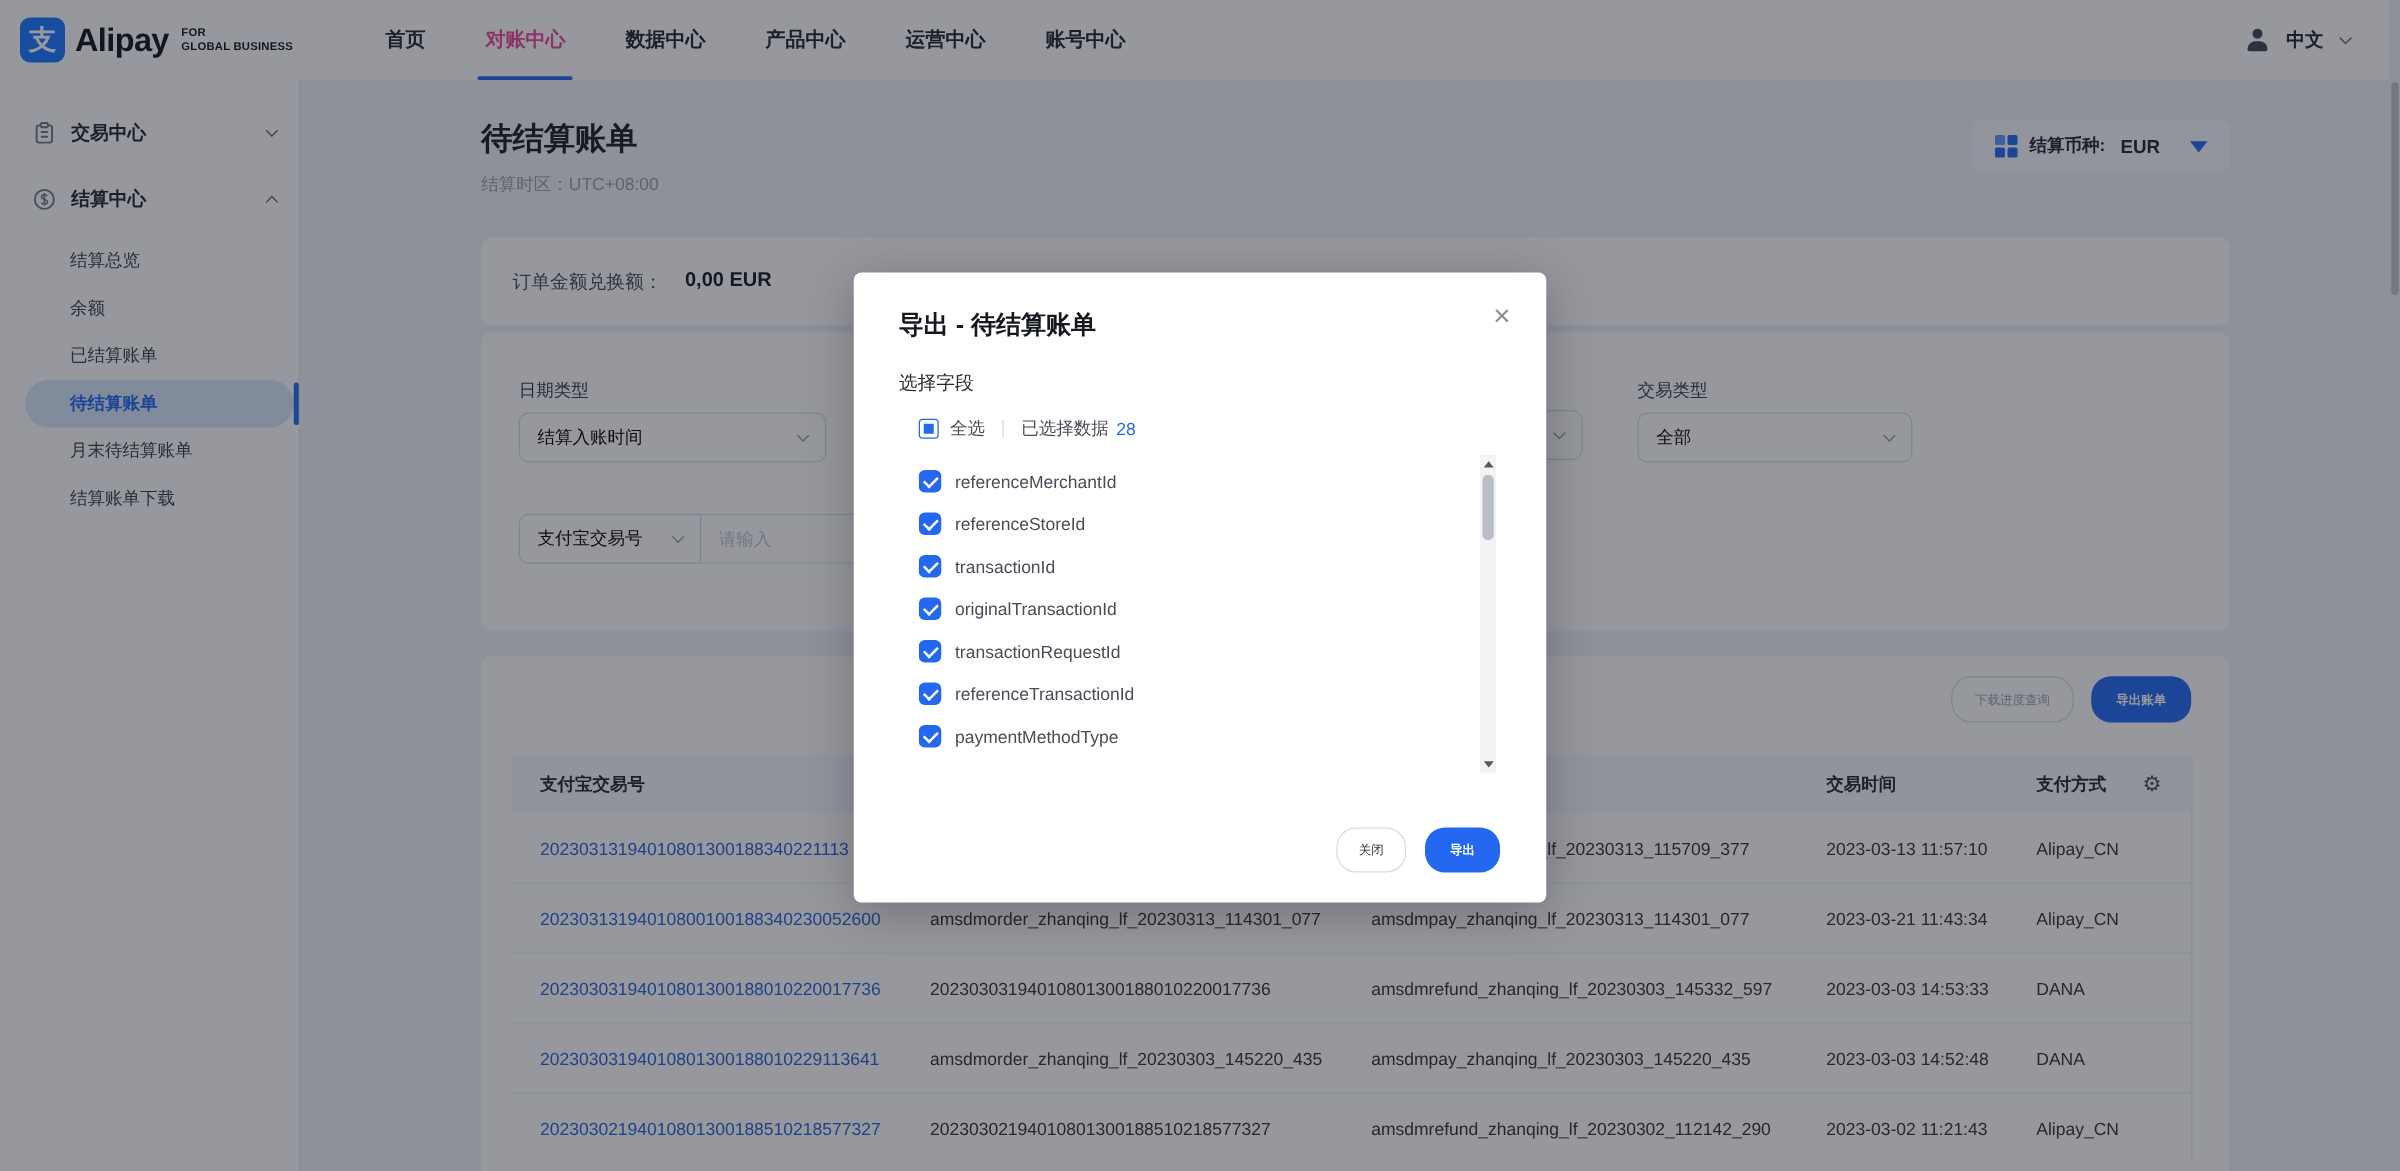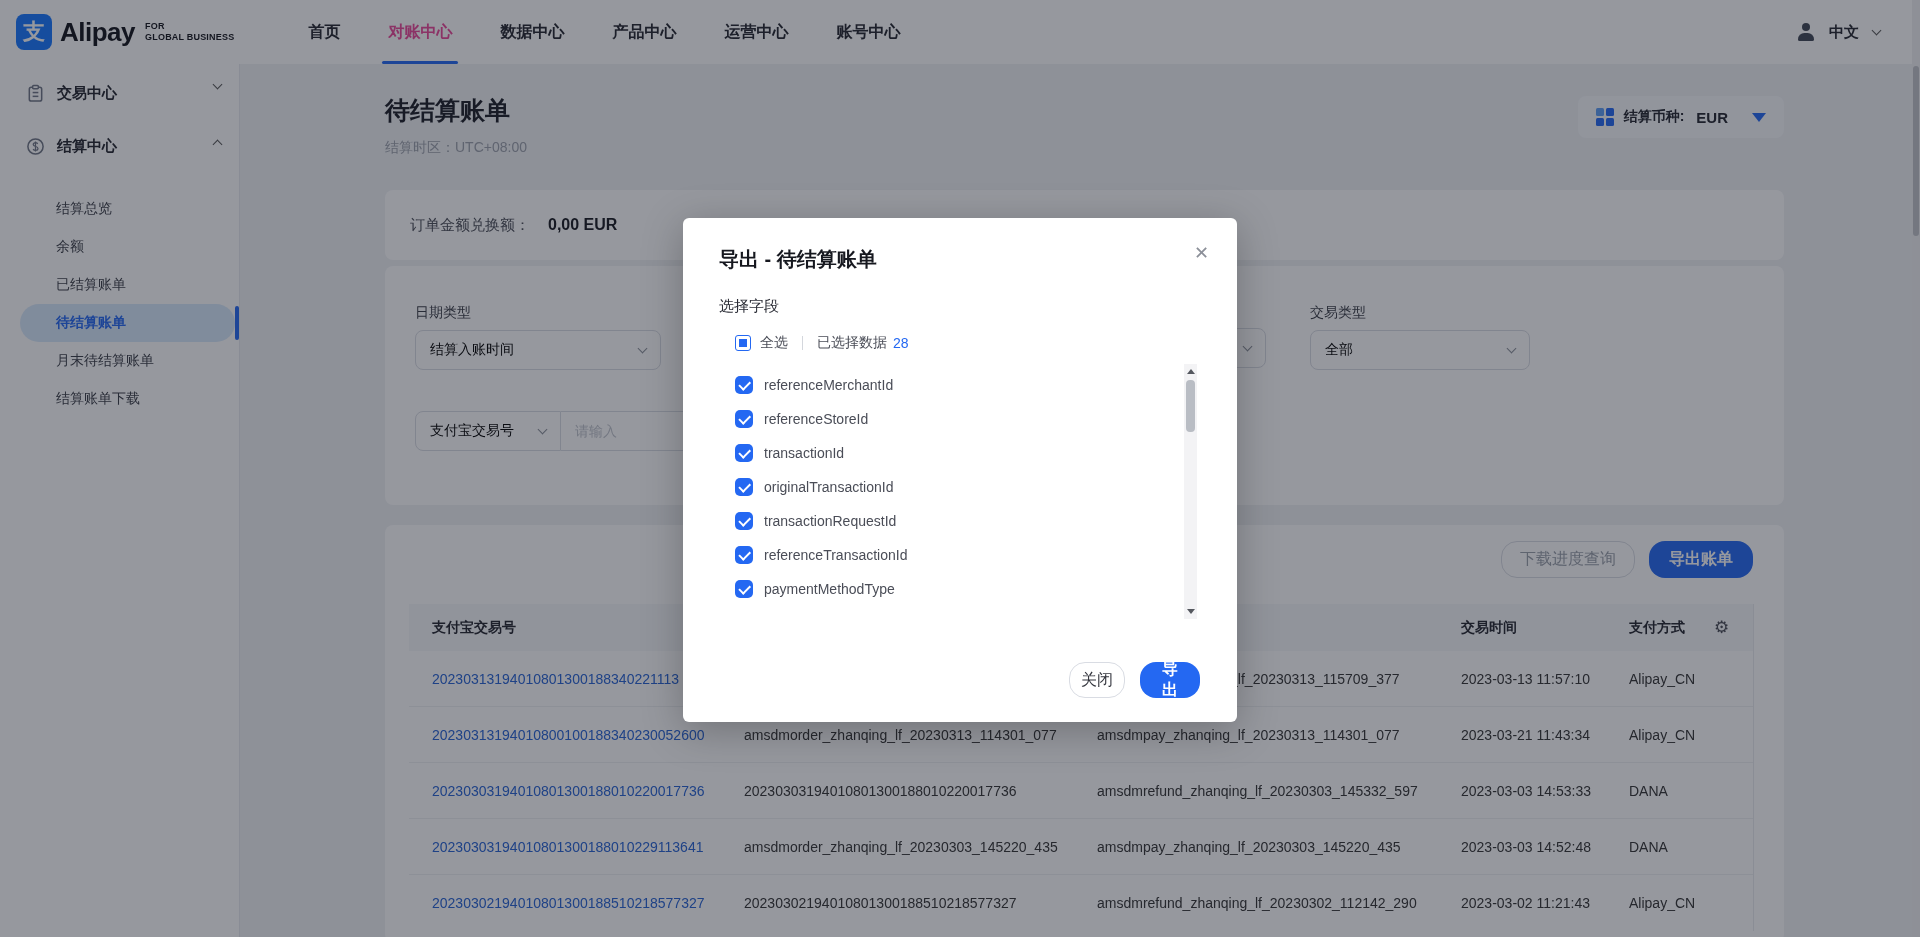--- a/index.html
+++ b/index.html
@@ -20,21 +20,21 @@
   .nav-right { margin-left:auto; display:flex; align-items:center; gap:14px; padding-right:40px; }
   .person-icon { position:relative; width:18px; height:18px; }
   .person-icon::before { content:""; position:absolute; left:5px; top:0; width:8px; height:8px; border-radius:50%; background:#3f4654; }
   .person-icon::after { content:""; position:absolute; left:1px; top:10px; width:16px; height:8px; border-radius:8px 8px 2px 2px; background:#3f4654; }
   .lang { font-size:15px; font-weight:600; color:#23252e; }
   .chev { display:inline-block; width:7px; height:7px; border-right:1.6px solid #555; border-bottom:1.6px solid #555; transform:rotate(45deg); margin-top:-3px; }
   .chev.up { transform:rotate(-135deg); margin-top:4px; }
 
   
   .sidebar { position:absolute; top:64px; left:0; width:240px; height:873px; background:#fff; border-right:1px solid #e8eaee; padding-top:20px; z-index:5; }
-  .side-group { display:flex; align-items:flex-start; height:44px; padding:0 18px 0 26px; margin-bottom:9px; font-size:15px; font-weight:600; color:#23252e; cursor:pointer; }
+  .side-group { display:flex; align-items:center; height:44px; padding:0 18px 0 26px; margin-bottom:9px; font-size:15px; font-weight:600; color:#23252e; cursor:pointer; }
   .side-group .g-icon { width:19px; height:19px; margin-right:12px; flex:0 0 auto; }
   .side-group .g-chev { margin-left:auto; }
   .sub-item { position:relative; height:38px; margin:0 4px 0 20px; display:flex; align-items:center; padding-left:36px; font-size:14px; color:#3a3d46; border-radius:20px; cursor:pointer; }
   .sub-item.active { background:#d8e9fb; color:#2468f2; font-weight:600; }
   .sub-item.active::after { content:""; position:absolute; right:-4px; top:2px; bottom:2px; width:4px; background:#2468f2; border-radius:2px; }
 
   
   .main { position:absolute; top:64px; left:240px; width:1680px; height:873px; background:#f0f2f5; overflow:hidden; }
   .content { position:relative; padding:30px 136px 0 145px; }
   .page-head { display:flex; justify-content:space-between; align-items:flex-start; }
@@ -61,21 +61,21 @@
   .fb2 { position:absolute; left:615px; top:62px; width:266px; }
   .fb3 { position:absolute; left:925px; top:38px; width:220px; }
   .fb4 { position:absolute; left:30px; top:145px; }
   .serial-group { display:flex; }
   .serial-group .select { width:146px; border-radius:8px 0 0 8px; }
   .serial-input { width:290px; height:40px; border:1px solid #d9dce3; border-left:none; border-radius:0 8px 8px 0; padding:0 14px; font-size:14px; color:#33353d; outline:none; background:#fff; }
   .serial-input::placeholder { color:#c0c4cc; }
 
   .card-table { position:relative; margin-top:20px; height:417px; padding:16px 31px 0 24px; overflow:hidden; }
   .table-actions { display:flex; justify-content:flex-end; gap:14px; }
-  .btn { height:37px; border-radius:16px; font-size:16px; display:flex; align-items:center; justify-content:center; cursor:pointer; border:none; font-family:Liberation Sans, sans-serif; }
+  .btn { height:37px; border-radius:16px; font-size:10px; display:flex; align-items:center; justify-content:center; cursor:pointer; border:none; font-family:Liberation Sans, sans-serif; }
   .btn-ghost { background:#fff; border:1px solid #d9dce3; color:#9aa0aa; padding:0 18px; }
   .btn-primary { background:#2468f2; color:#fff; font-weight:600; padding:0 20px; }
   .table { margin-top:26px; width:1345px; border-right:1px solid #e9ebef; }
   .tr { display:grid; grid-template-columns:335px 353px 364px 168px 85px 40px; align-items:center; }
   .thead { height:47px; background:#f6f7f9; font-weight:700; color:#23252e; font-size:14px; }
   .td, .th { padding-right:10px; white-space:nowrap; overflow:hidden; font-size:14px; }
   .td:first-child, .th:first-child { padding-left:23px; }
   .tbody .tr { height:56px; border-bottom:1px solid #eef0f3; }
   .tbody .tr:last-child { border-bottom:none; }
   .td.link { color:#2763d4; cursor:pointer; }

